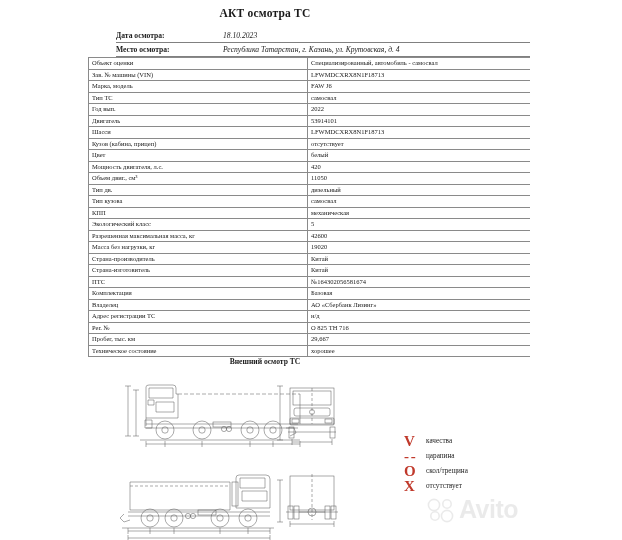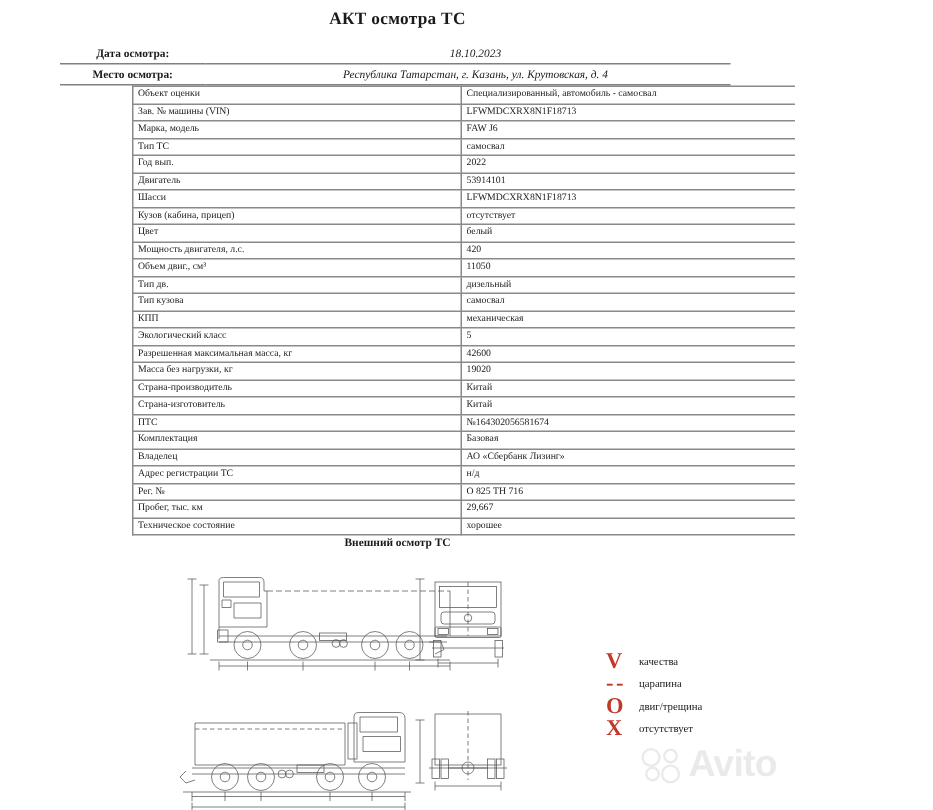--- a/index.html
+++ b/index.html
@@ -23,24 +23,23 @@
   .doc-title {
     text-align: center;
     font-weight: bold;
     font-size: 11.5px;
     letter-spacing: .2px;
     padding-top: 7px;
   }
 
   
   .hdr {
-    margin: 10px 0 0 40px;
+    margin: 10px 0 0 116px;
     width: 447px;
     border-collapse: collapse;
-    text-align: center;
   }
   .hdr td {
     font-size: 7.6px;
     padding: 2.1px 0 2.1px 0;
     border-bottom: 1px solid #808080;
     vertical-align: bottom;
   }
   .hdr td.k {
     font-weight: bold;
     width: 97px;
@@ -428,21 +427,21 @@
       <div class="legend-row">
         <span class="legend-mark" style="color: rgb(192, 57, 43);">V</span>
         <span class="legend-label">качества</span>
       </div>
       <div class="legend-row">
         <span class="legend-mark dash" style="color: rgb(192, 57, 43);">- -</span>
         <span class="legend-label">царапина</span>
       </div>
       <div class="legend-row">
         <span class="legend-mark" style="color: rgb(192, 57, 43);">O</span>
-        <span class="legend-label">двиг/трещина</span>
+        <span class="legend-label">скол/трещина</span>
       </div>
       <div class="legend-row">
         <span class="legend-mark" style="color: rgb(192, 57, 43);">X</span>
         <span class="legend-label">отсутствует</span>
       </div>
     </div>
   </div>
 
   <div class="watermark">
     <svg class="wm-logo" width="30" height="26" viewBox="0 0 30 26">

